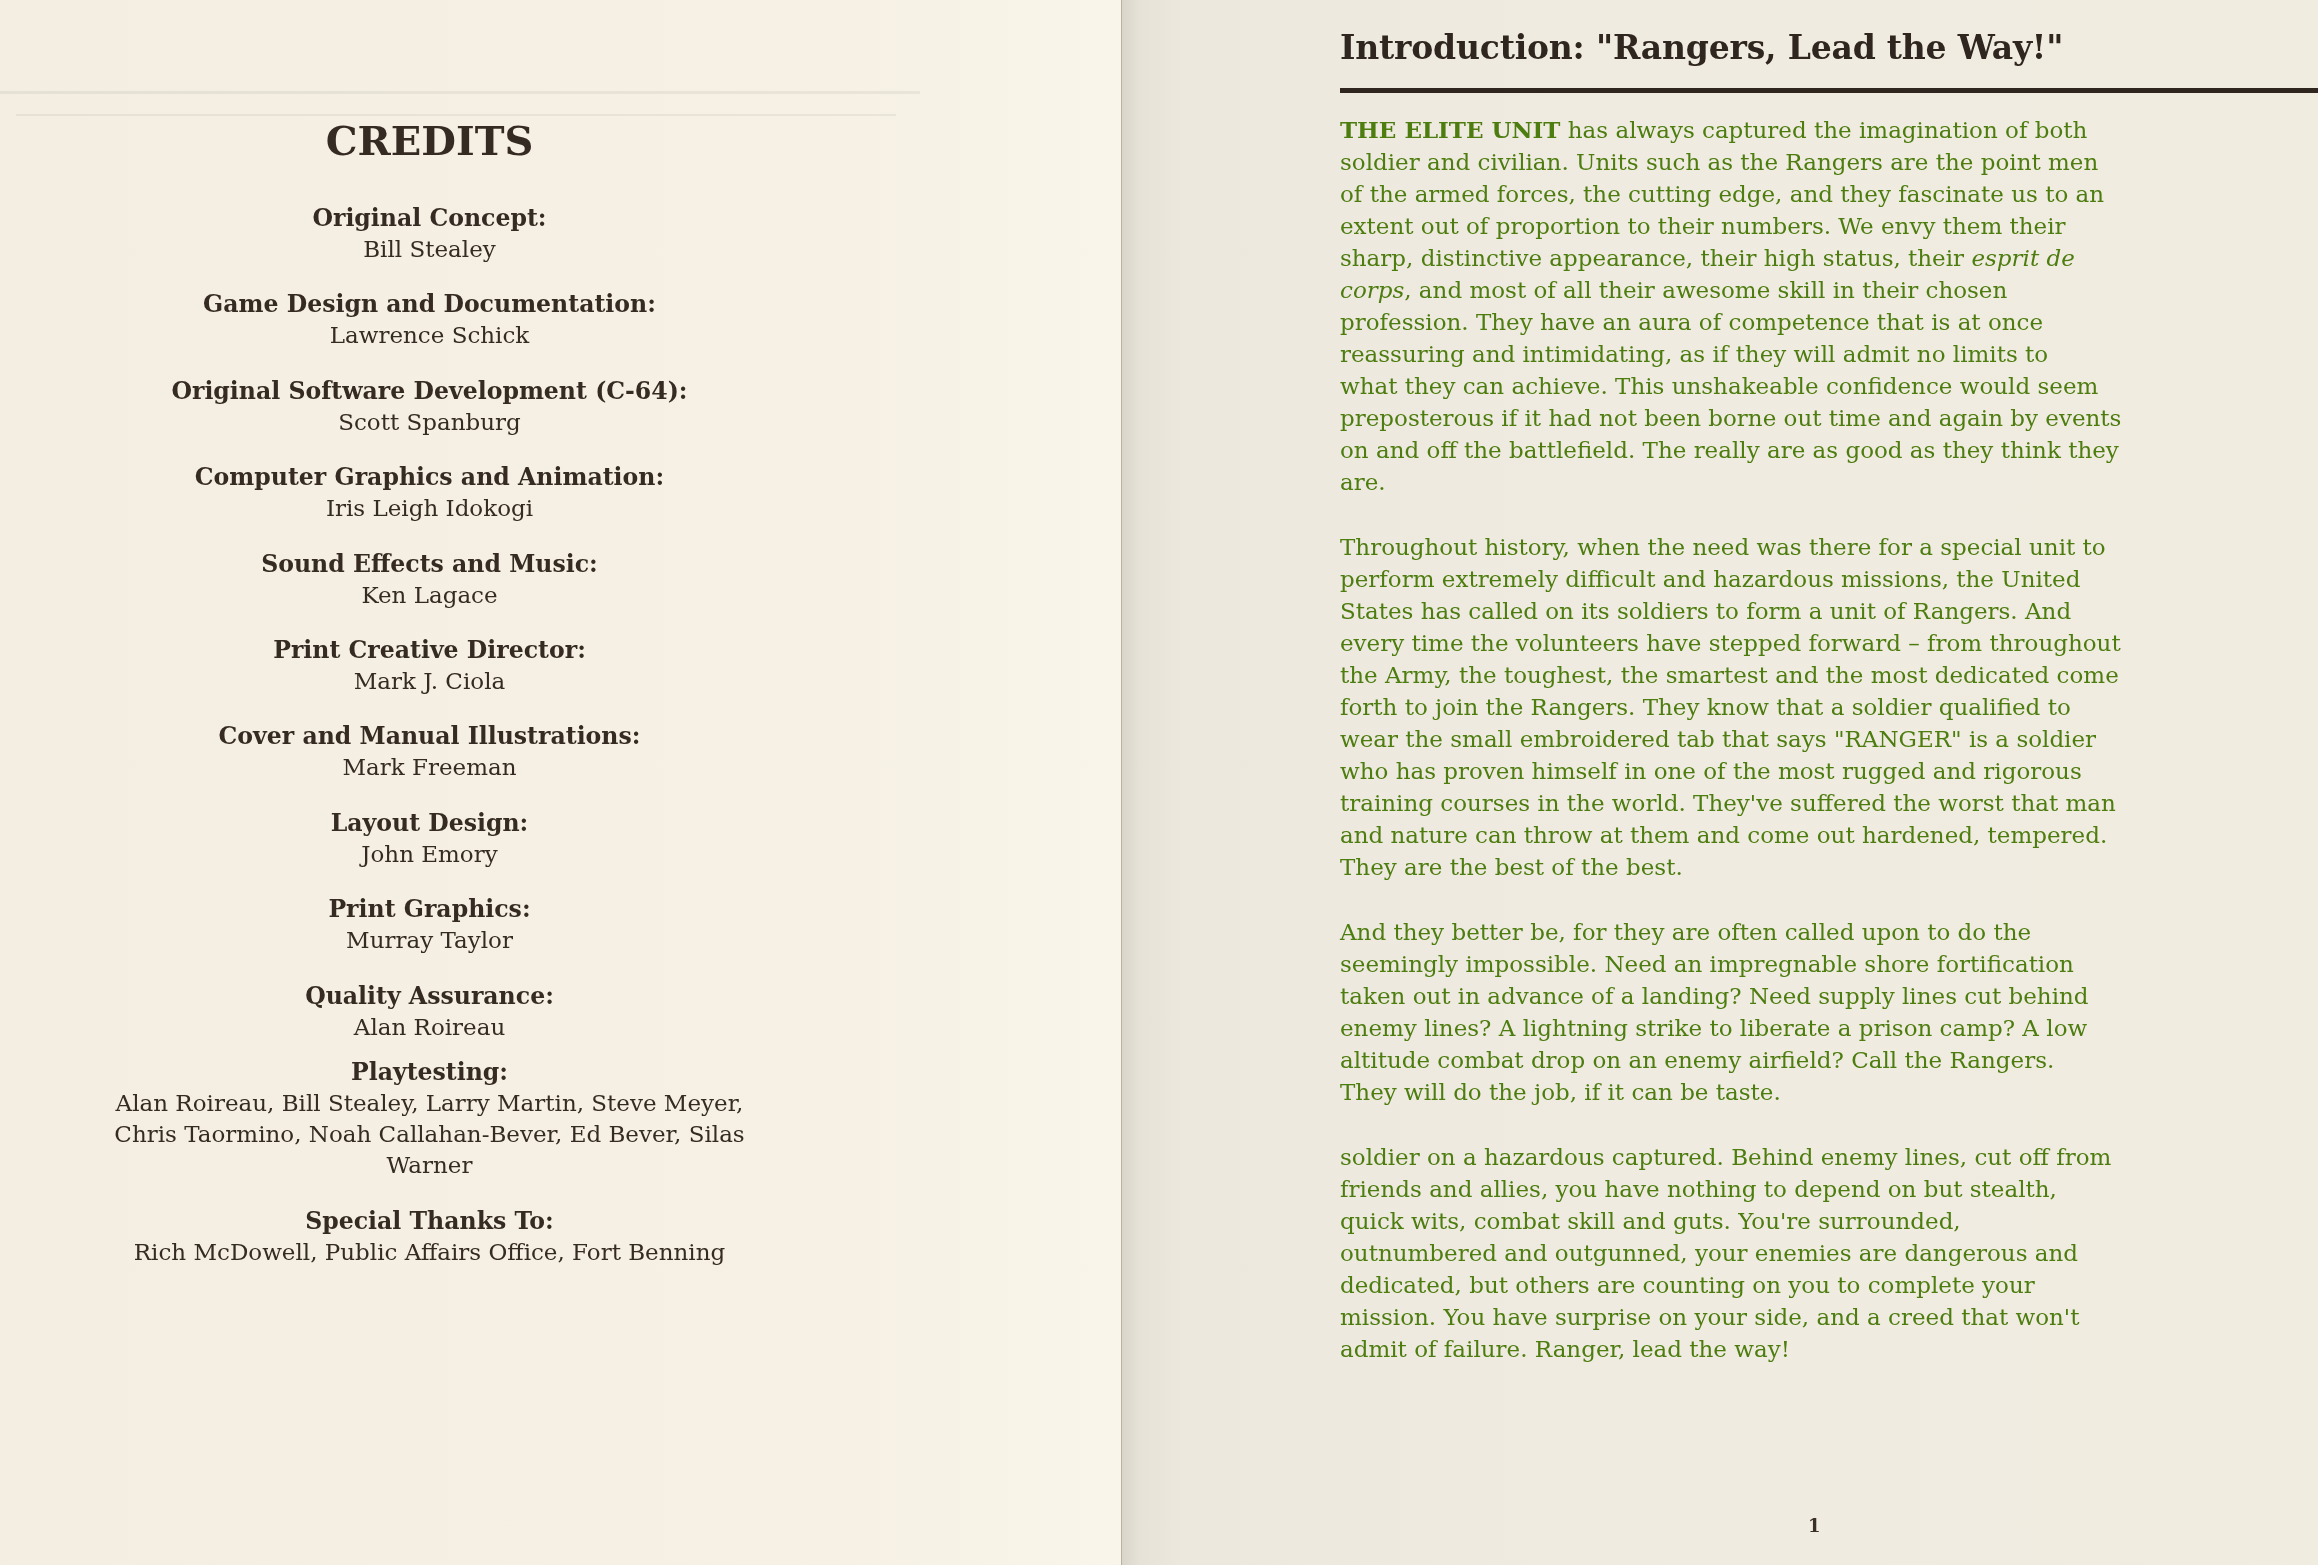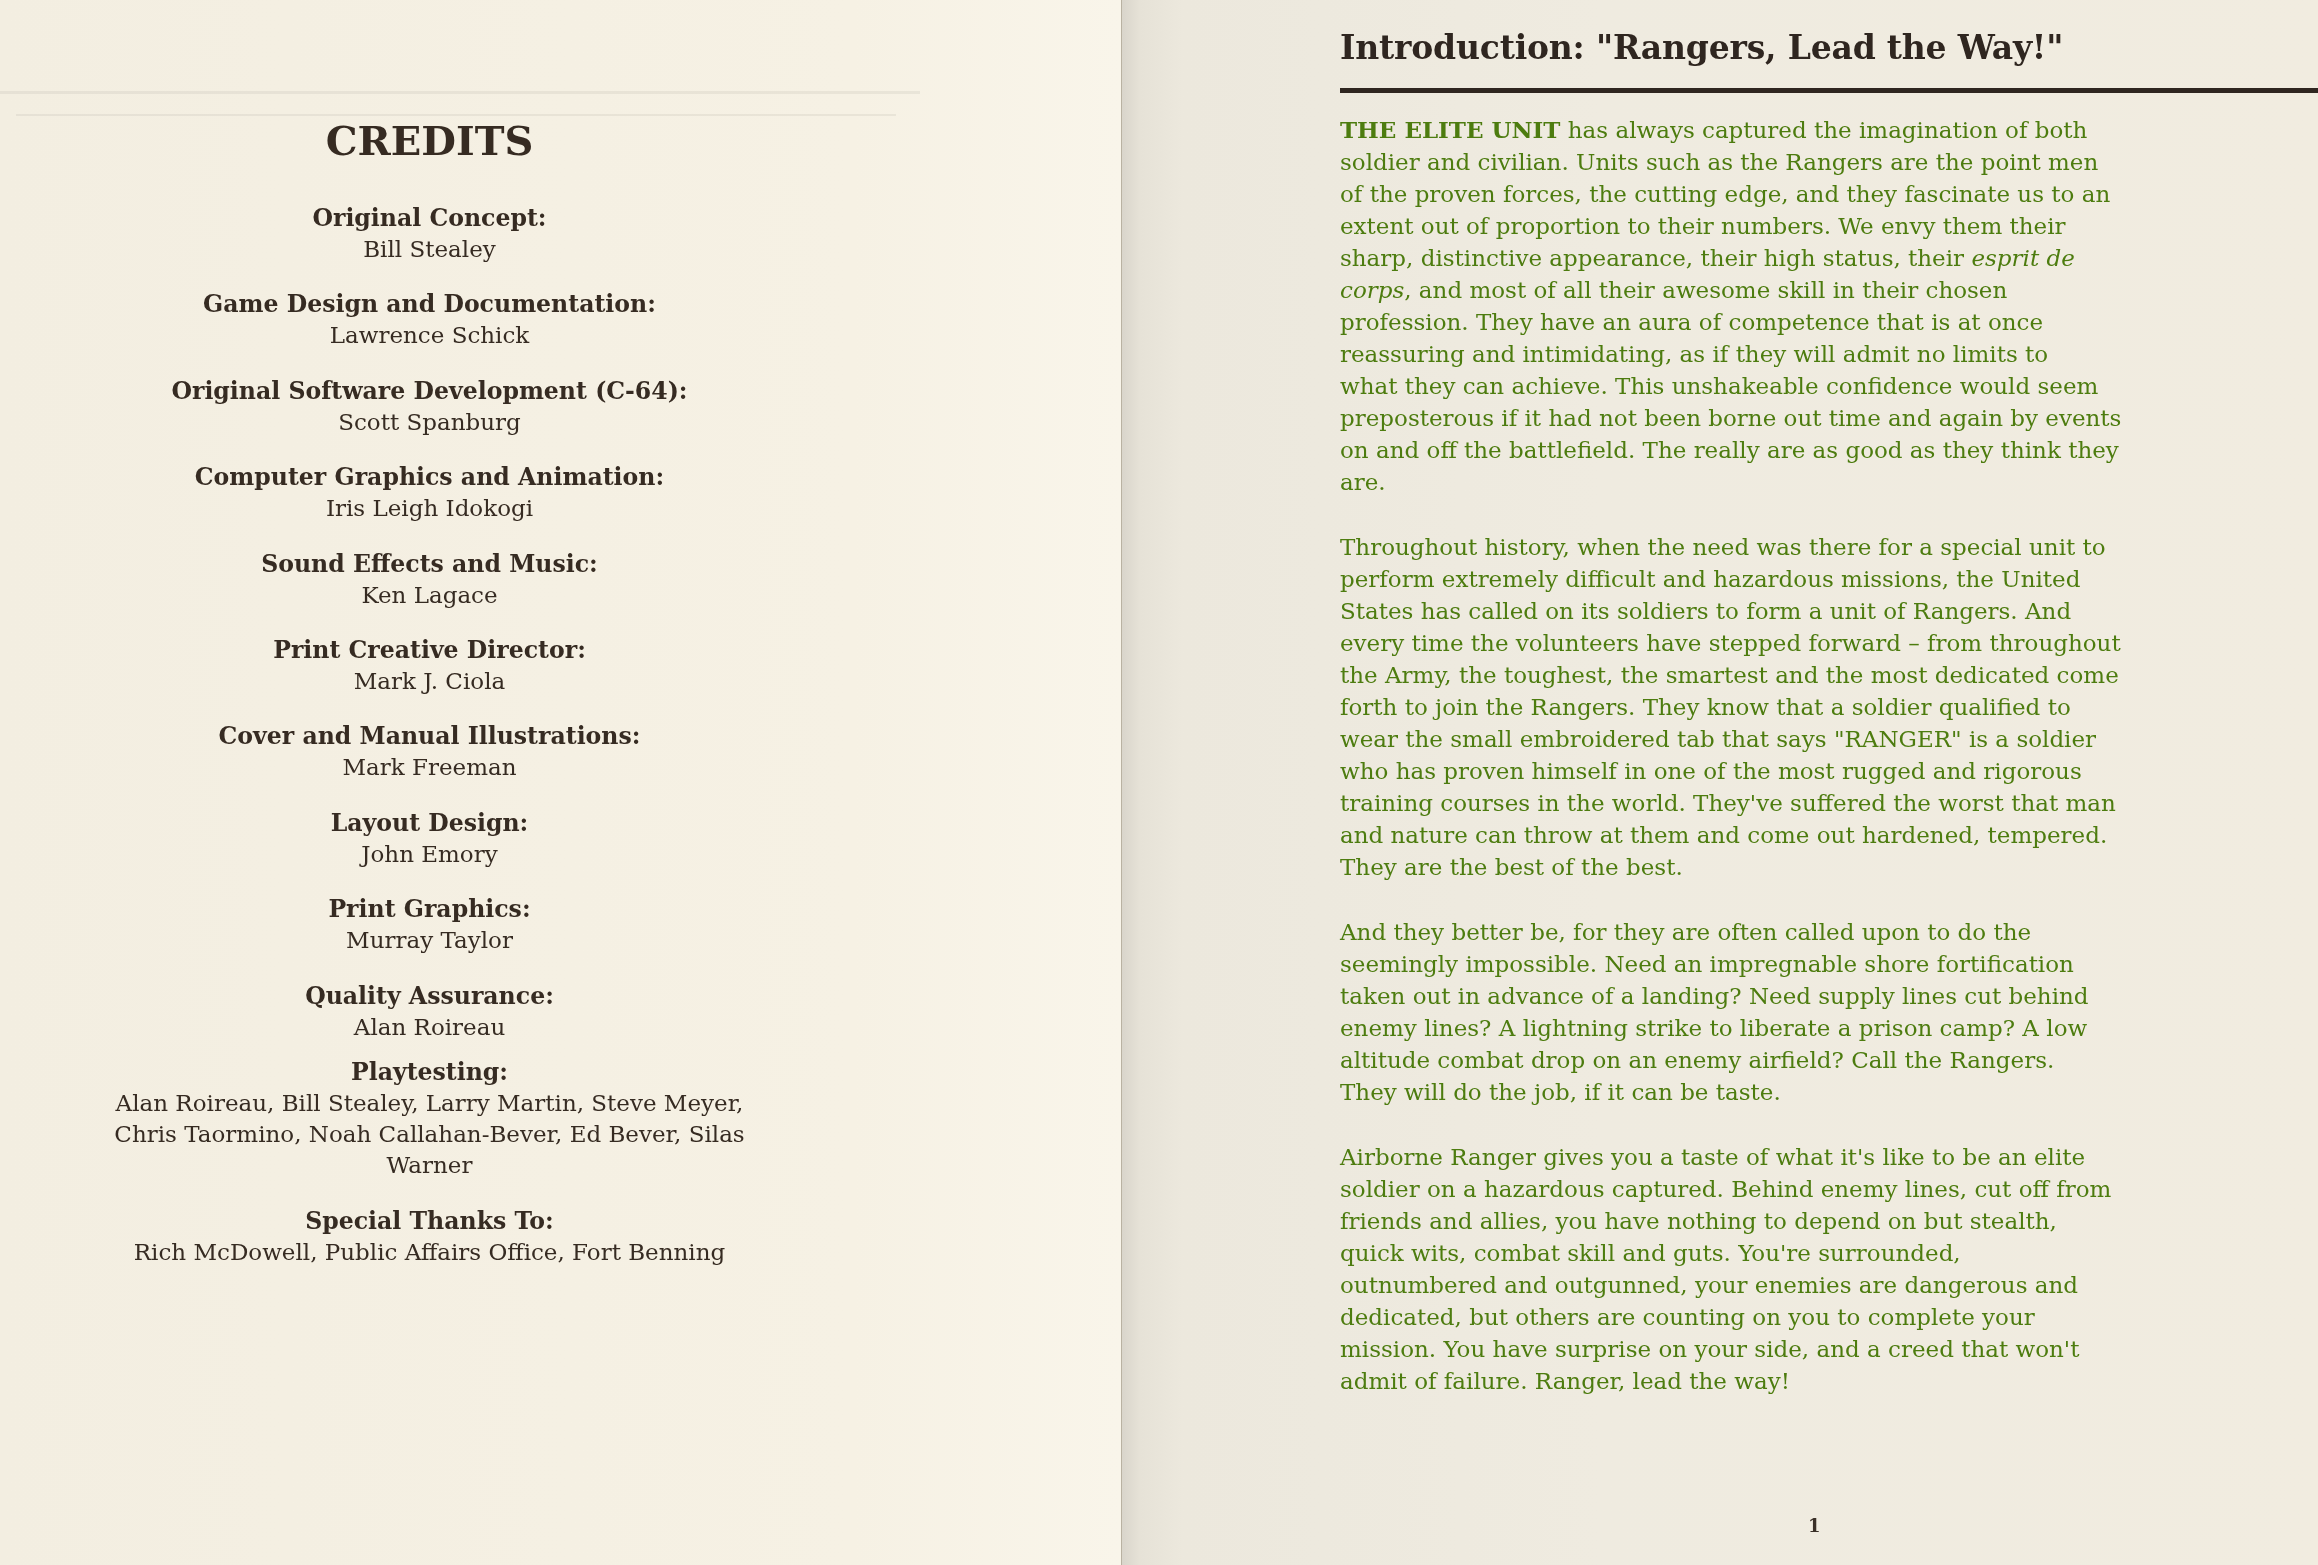--- a/index.html
+++ b/index.html
@@ -141,21 +141,21 @@
 
   <div class="intro">
     <h2 class="intro-title">Introduction: "Rangers, Lead the Way!"</h2>
   </div>
   <div class="intro-rule"></div>
 
   <div class="intro-body">
     <p>
       <span class="line"><span class="lead">THE ELITE UNIT</span><span> has always captured the imagination of both</span></span>
       <span class="line">soldier and civilian.  Units such as the Rangers are the point men</span>
-      <span class="line">of the proven forces, the cutting edge, and they fascinate us to an</span>
+      <span class="line">of the armed forces, the cutting edge, and they fascinate us to an</span>
       <span class="line">extent  out of proportion to their numbers.  We envy them their</span>
       <span class="line"><span>sharp, distinctive appearance, their high status, their </span><em>esprit de</em></span>
       <span class="line"><em>corps</em><span>, and most of all their awesome skill in their chosen</span></span>
       <span class="line">profession. They have an aura of competence that is at once</span>
       <span class="line">reassuring and intimidating, as if they will admit no limits to</span>
       <span class="line">what they can achieve.  This unshakeable confidence would seem</span>
       <span class="line">preposterous if it had not been borne out time and again by events</span>
       <span class="line">on and off the battlefield.  The really are as good as they think they</span>
       <span class="line">are.</span>
     </p>
@@ -174,21 +174,20 @@
       </p>
     <p>
         <span class="line">And they better be, for they are often called upon to do the</span>
         <span class="line">seemingly impossible.  Need an impregnable shore fortification</span>
         <span class="line">taken out in advance of a landing?  Need supply lines cut behind</span>
         <span class="line">enemy lines?  A lightning strike to liberate a prison camp?  A low</span>
         <span class="line">altitude combat drop on an enemy airfield?  Call the Rangers.</span>
         <span class="line">They will do the job, if it can be taste.</span>
       </p>
     <p>
-        <span class="line">Airborne Ranger gives you a taste of what it's like to be an elite</span>
         <span class="line">soldier on a hazardous captured.  Behind enemy lines, cut off from</span>
         <span class="line">friends and allies, you have nothing to depend on but stealth,</span>
         <span class="line">quick wits, combat skill and guts.  You're surrounded,</span>
         <span class="line">outnumbered and outgunned, your enemies are dangerous and</span>
         <span class="line">dedicated, but others are counting on you to complete your</span>
         <span class="line">mission.  You have surprise on your side, and a creed that won't</span>
         <span class="line">admit of failure.  Ranger, lead the way!</span>
       </p>
   </div>
 

